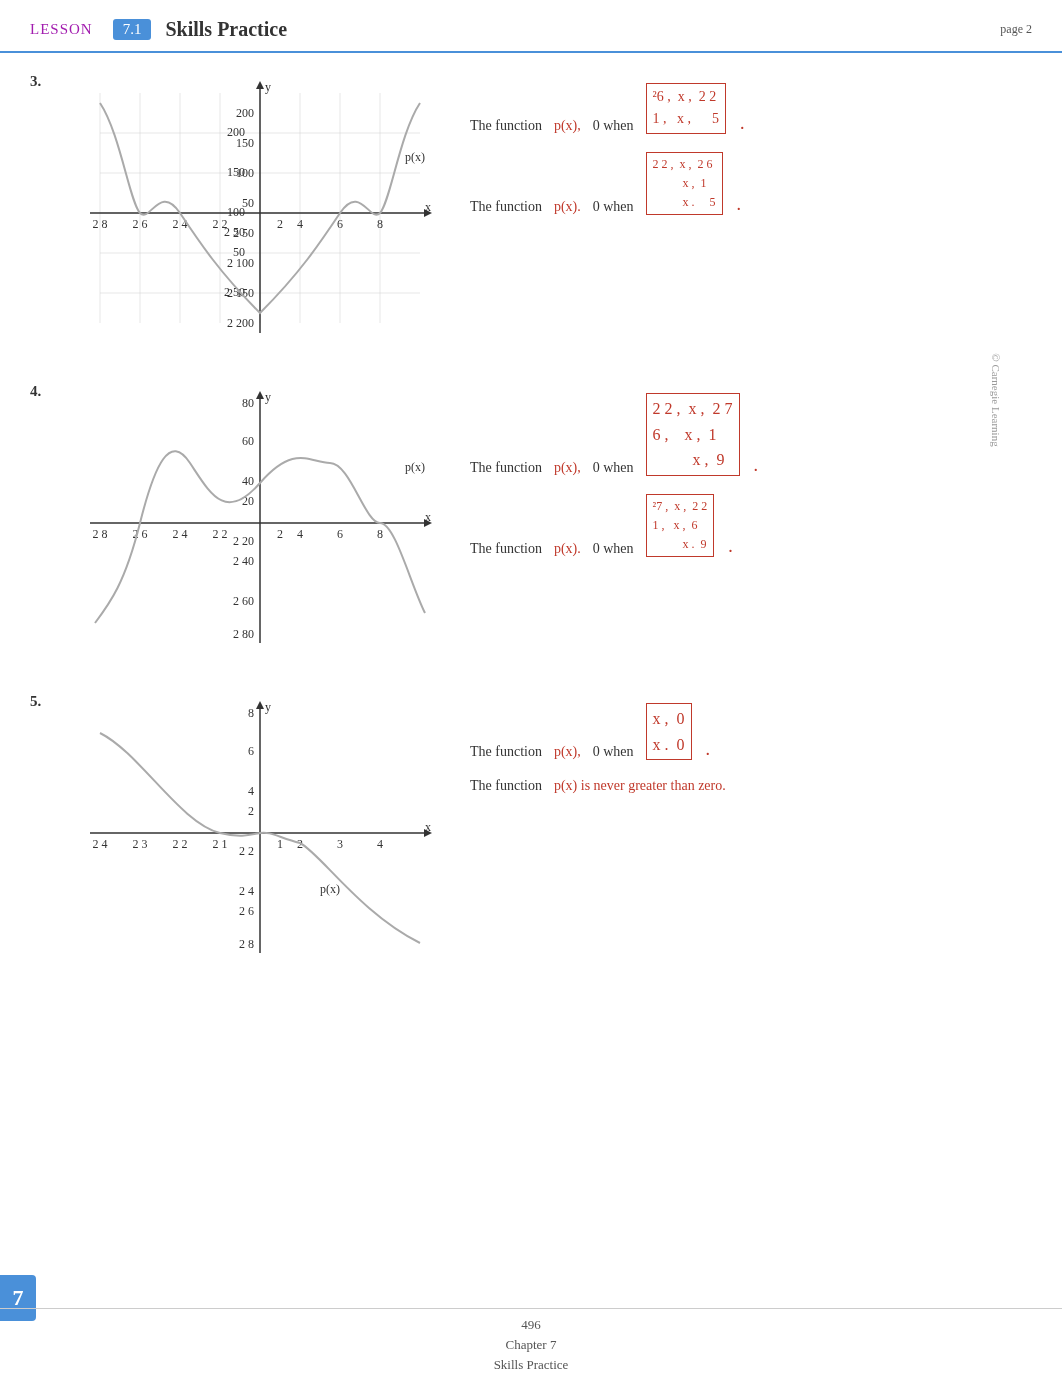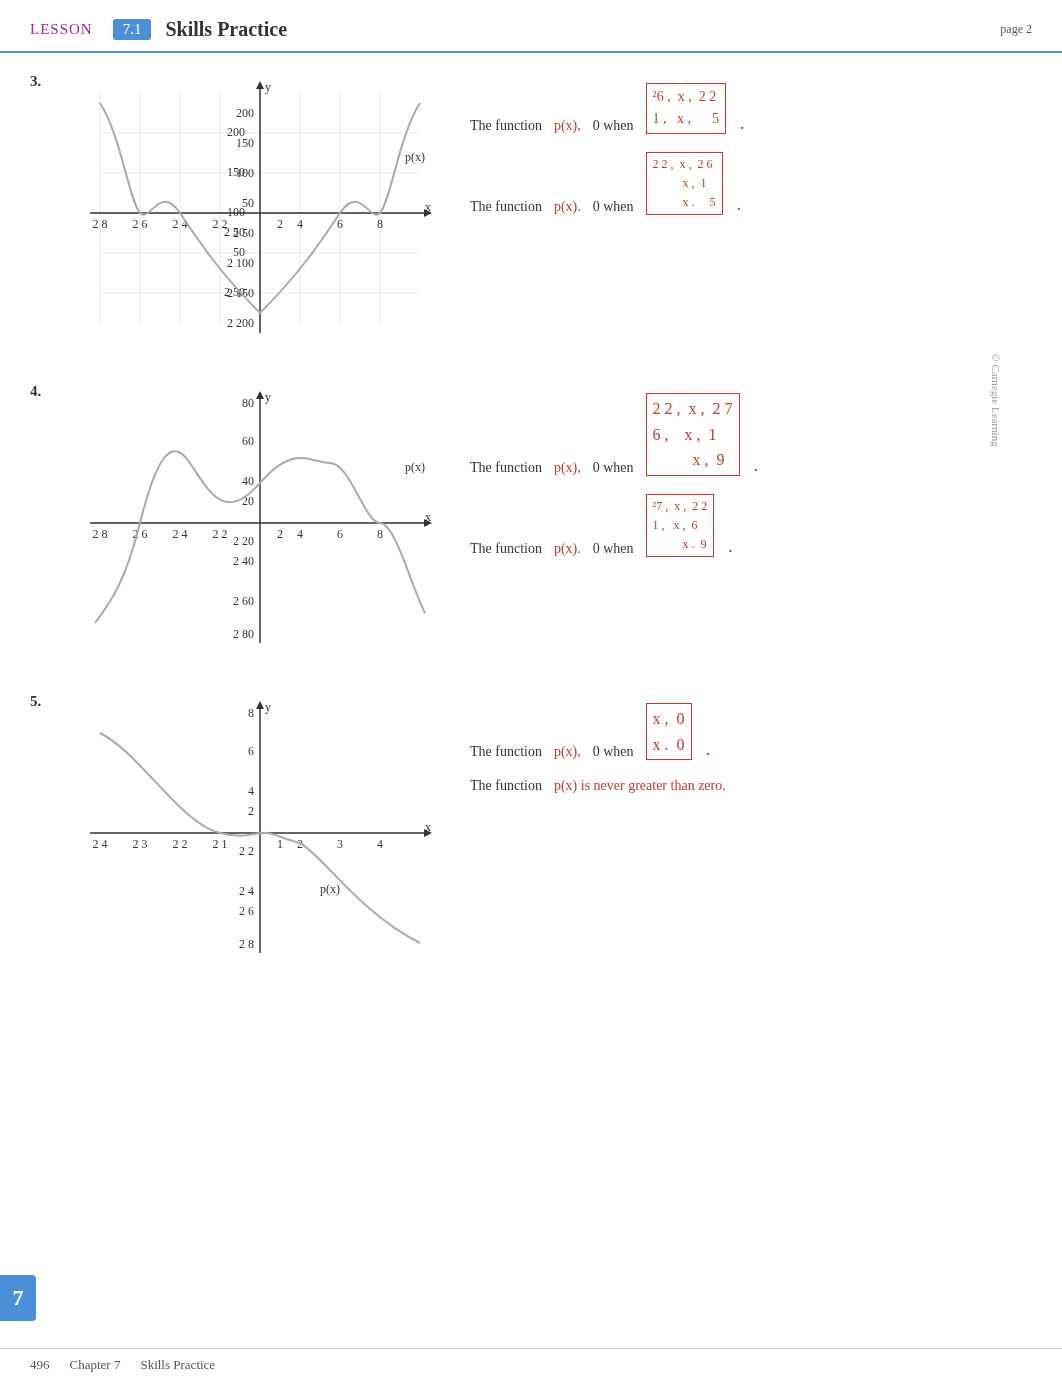--- a/index.html
+++ b/index.html
@@ -138,23 +138,24 @@
     
     .footer {
       position: absolute;
       bottom: 0;
       left: 0;
       right: 0;
       border-top: 1px solid #ccc;
       padding: 8px 30px;
       display: flex;
       align-items: center;
-      gap: 20px;
+      gap: 4px;
       font-size: 13px;
       color: #555;
+      flex-direction: column;
     }
 
     
     .chapter-tab {
       position: absolute;
       left: 0;
       bottom: 60px;
       background: #4a90d9;
       color: #fff;
       font-size: 22px;

